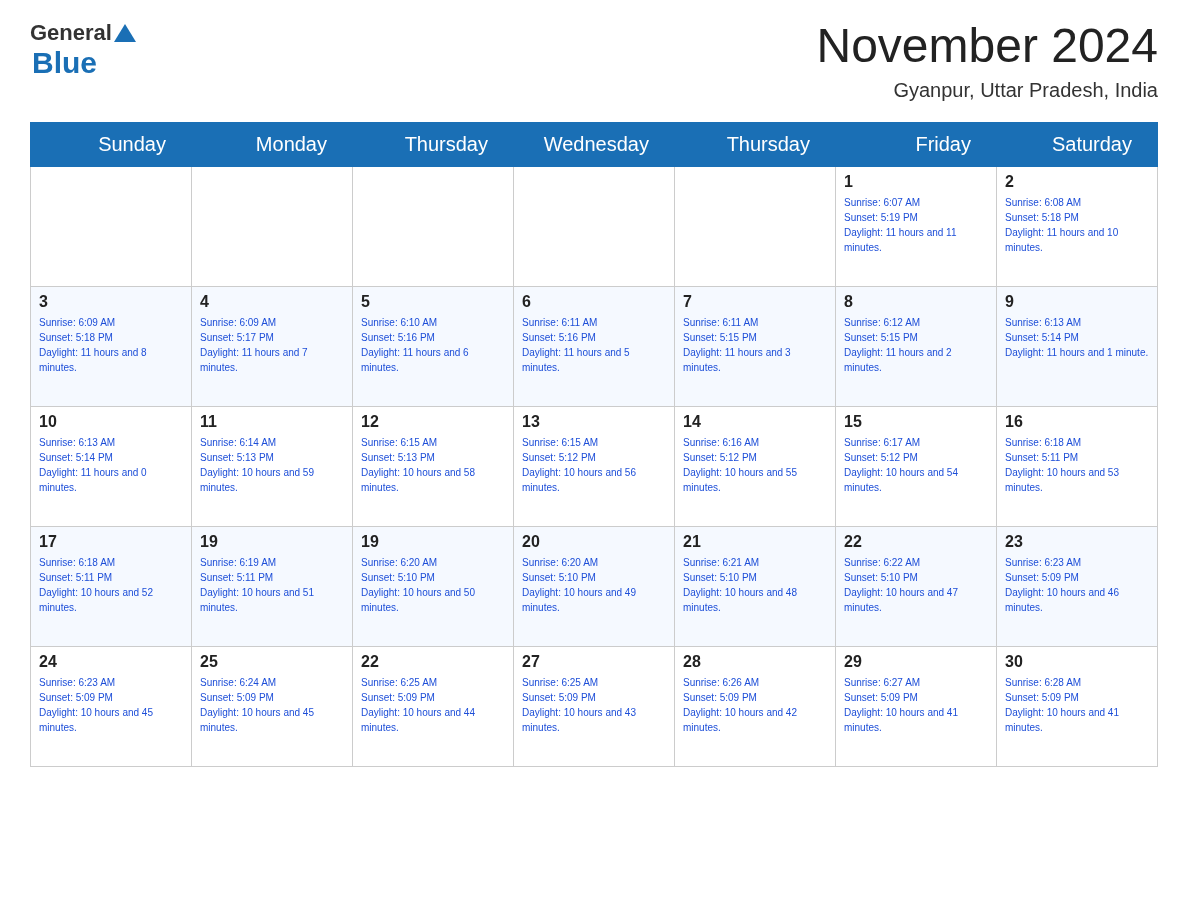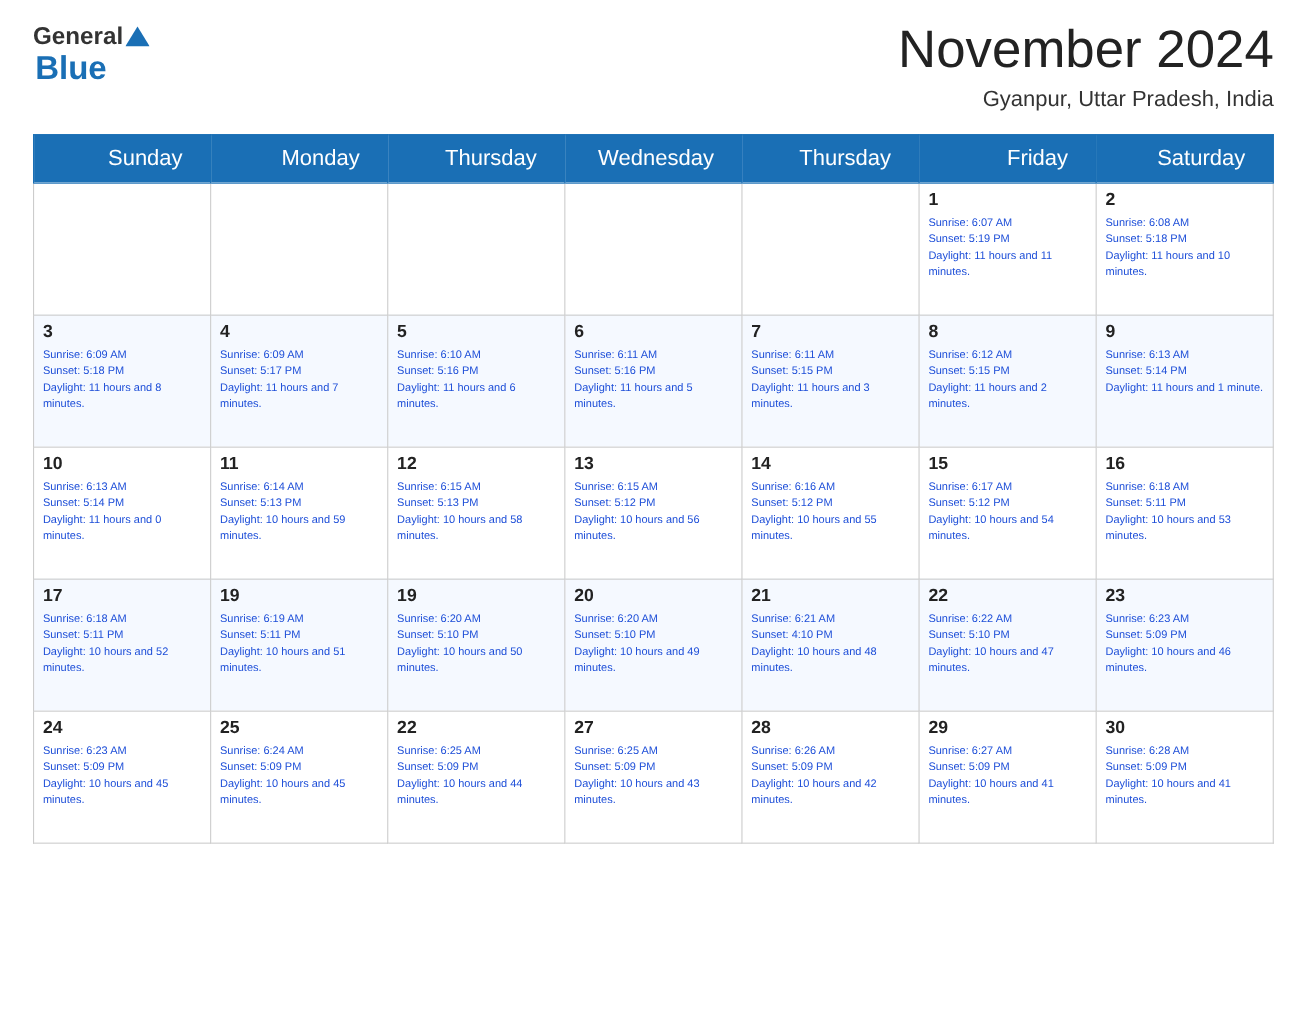--- a/index.html
+++ b/index.html
@@ -257,21 +257,21 @@
         </td>
         <td>
           <span class="day-number">20</span>
           <div class="day-info" style="white-space: pre-line;">Sunrise: 6:20 AM
 Sunset: 5:10 PM
 Daylight: 10 hours and 49 minutes.</div>
         </td>
         <td>
           <span class="day-number">21</span>
           <div class="day-info" style="white-space: pre-line;">Sunrise: 6:21 AM
-Sunset: 4:10 PM
+Sunset: 5:10 PM
 Daylight: 10 hours and 48 minutes.</div>
         </td>
         <td>
           <span class="day-number">22</span>
           <div class="day-info" style="white-space: pre-line;">Sunrise: 6:22 AM
 Sunset: 5:10 PM
 Daylight: 10 hours and 47 minutes.</div>
         </td>
         <td>
           <span class="day-number">23</span>

